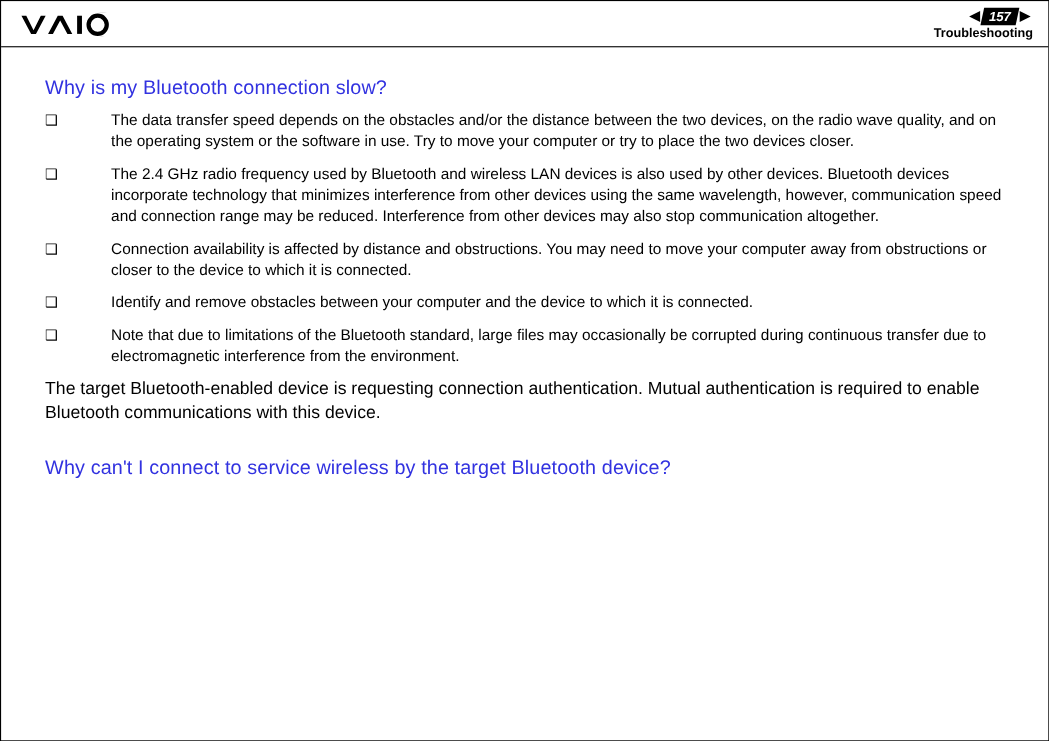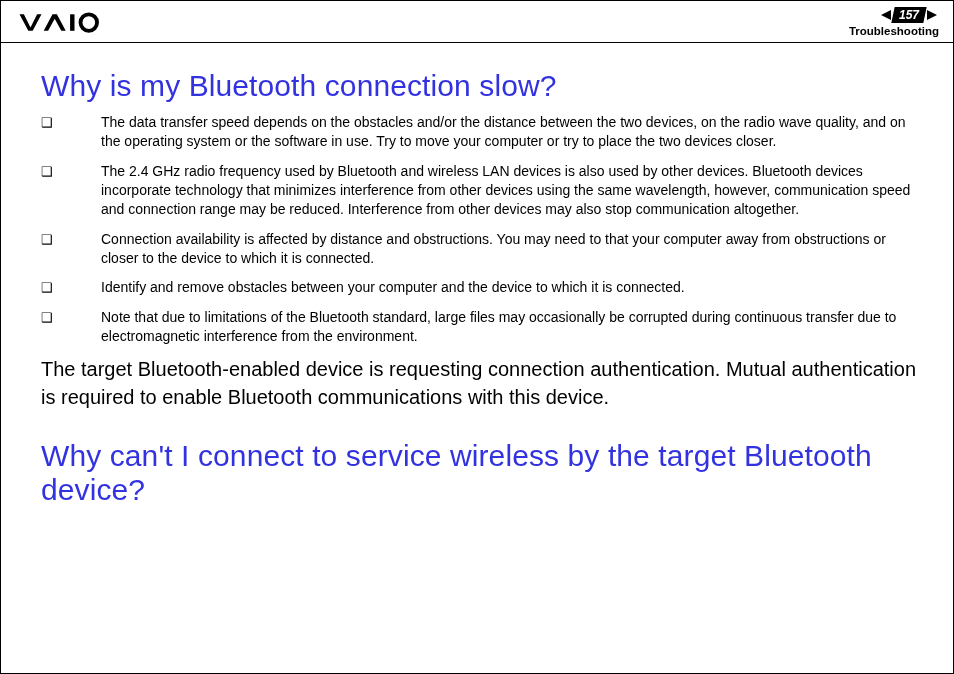--- a/index.html
+++ b/index.html
@@ -8,27 +8,27 @@
   .header { height: 42px; border-bottom: 1px solid #000; display: flex; align-items: center; justify-content: space-between; padding: 0 14px 0 18px; }
   .logo { display: flex; align-items: center; }
   .logo svg { height: 22px; width: auto; }
   .header-right { display: flex; flex-direction: column; align-items: flex-end; gap: 2px; }
   .page-nav { display: flex; align-items: center; gap: 0; }
   .nav-arrow { display:inline-flex; align-items:center; }
   .page-badge { background: #000; color: #fff; font-style: italic; font-weight: bold; font-size: 12px; padding: 1px 6px; transform: skewX(-12deg); }
   .page-badge span { display:inline-block; transform: skewX(12deg); }
   .section-label { font-size: 11.5px; font-weight: bold; color: #000; text-align: center; }
   .content { padding: 26px 28px 0 40px; }
-  h2.q { color: #3232e0; font-weight: normal; font-size: 30px; margin-top: 28px; margin-bottom: 10px; letter-spacing: 0.1px; }
+  h2.q { color: #3232e0; font-weight: normal; font-size: 18px; margin-top: 28px; margin-bottom: 10px; letter-spacing: 0.1px; }
   h2.q:first-child { margin-top: 0; }
   ul.bullets { list-style: none; padding: 0; margin: 0 0 4px 0; }
   ul.bullets li { display: flex; align-items: flex-start; font-size: 14px; line-height: 1.38; color: #000; margin-bottom: 10px; }
   ul.bullets li .marker { flex: 0 0 24px; font-size: 13px; line-height: 1.38; padding-top:1px; }
   ul.bullets li .text { flex: 1; margin-left: 36px; }
-  p.body { font-size: 20px; line-height: 1.38; color: #000; margin-bottom: 4px; }
+  p.body { font-size: 16px; line-height: 1.38; color: #000; margin-bottom: 4px; }
 </style>
 </head>
 <body>
 
 <div class="page">
   <div class="header">
     <div class="logo">
       <svg viewBox="0 0 180 40" width="100" height="22">
         <g fill="#000">
           <path d="M2 4 L18 36 L26 36 L42 4 L32 4 L22 26 L12 4 Z"></path>
@@ -93,21 +93,21 @@
       <li>
           <span class="marker">❑</span>
           <span class="text">The data transfer speed depends on the obstacles and/or the distance between the two devices, on the radio wave quality, and on the operating system or the software in use. Try to move your computer or try to place the two devices closer.</span>
         </li>
       <li>
           <span class="marker">❑</span>
           <span class="text">The 2.4 GHz radio frequency used by Bluetooth and wireless LAN devices is also used by other devices. Bluetooth devices incorporate technology that minimizes interference from other devices using the same wavelength, however, communication speed and connection range may be reduced. Interference from other devices may also stop communication altogether.</span>
         </li>
       <li>
           <span class="marker">❑</span>
-          <span class="text">Connection availability is affected by distance and obstructions. You may need to that your computer away from obstructions or closer to the device to which it is connected.</span>
+          <span class="text">Connection availability is affected by distance and obstructions. You may need to move your computer away from obstructions or closer to the device to which it is connected.</span>
         </li>
       <li>
           <span class="marker">❑</span>
           <span class="text">Identify and remove obstacles between your computer and the device to which it is connected.</span>
         </li>
       <li>
           <span class="marker">❑</span>
           <span class="text">Note that due to limitations of the Bluetooth standard, large files may occasionally be corrupted during continuous transfer due to electromagnetic interference from the environment.</span>
         </li>
     </ul>

